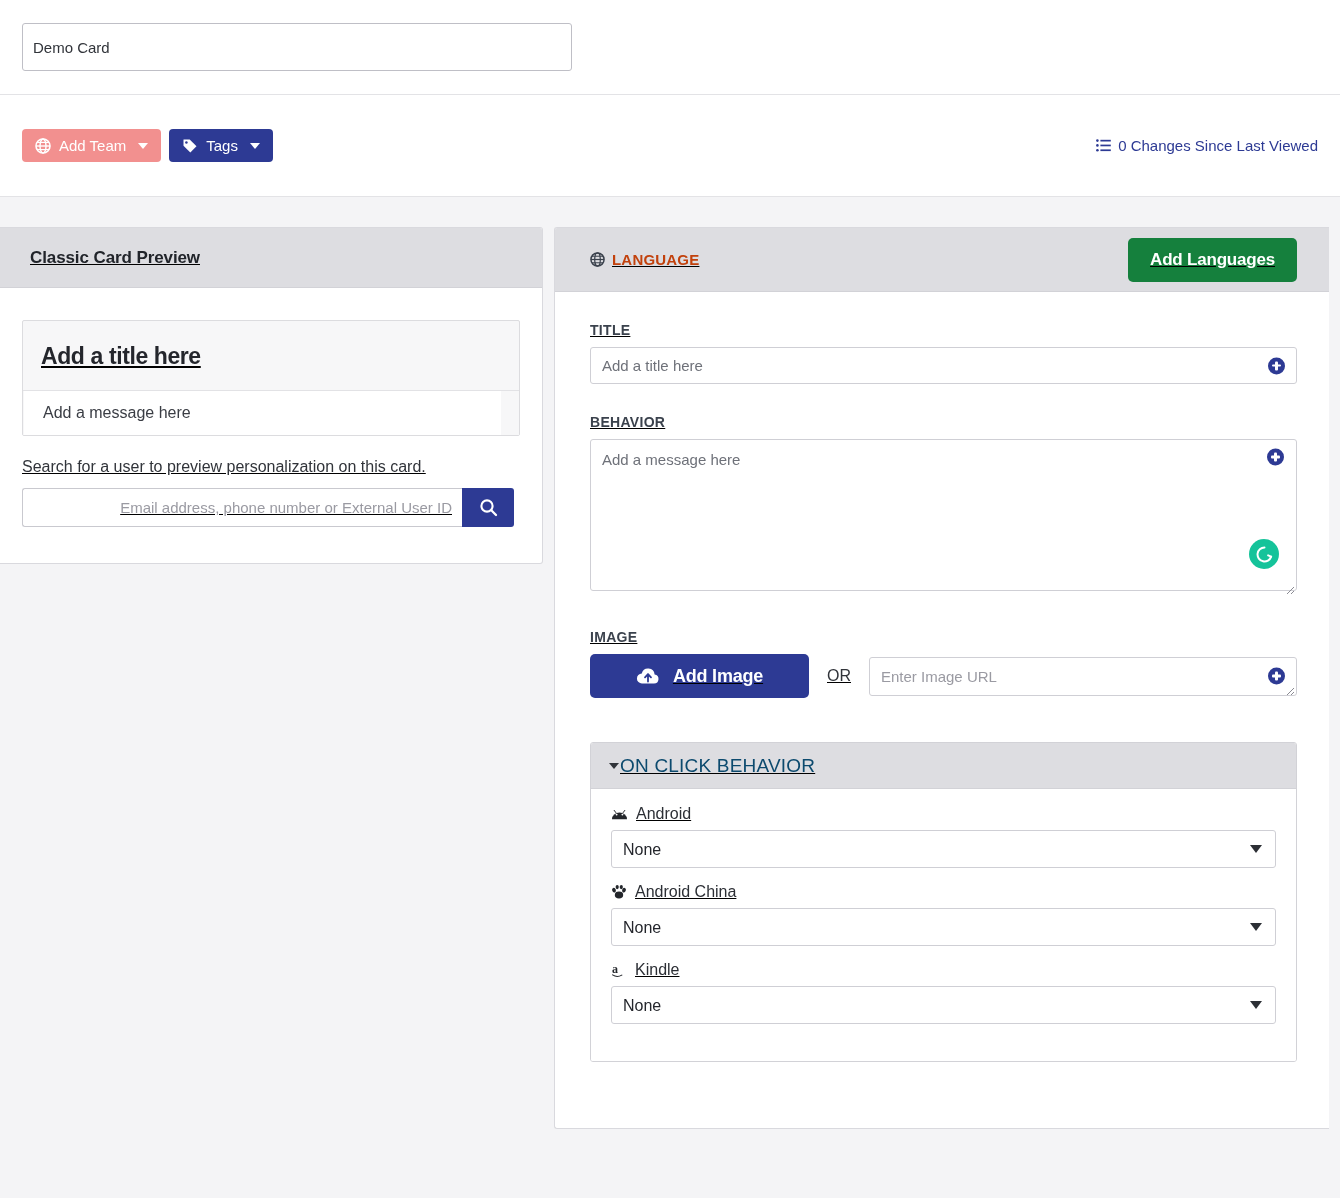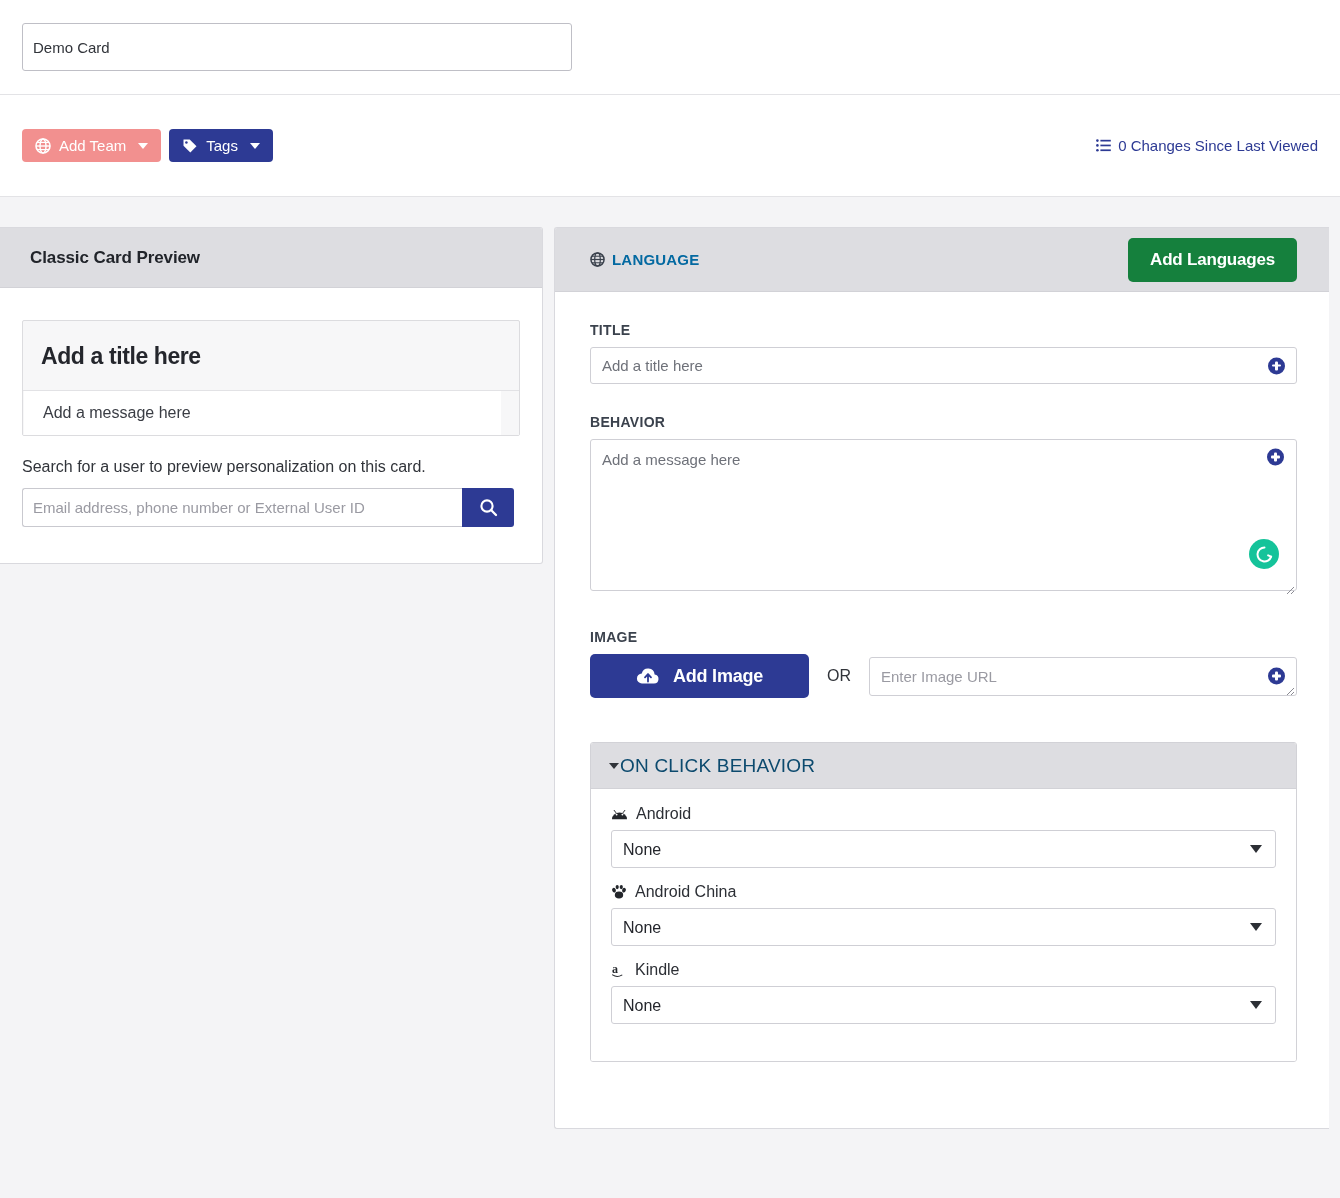--- a/index.html
+++ b/index.html
@@ -54,21 +54,21 @@
     width: 0; height: 0; margin-left: 4px;
     border-left: 5px solid transparent; border-right: 5px solid transparent;
     border-top: 6px solid #ffffff;
   }
   .changes-link {
     display: inline-flex; align-items: center; gap: 7px;
     color: #2d3a94; font-size: 15px; text-decoration: none; cursor: pointer;
   }
 
   
-  .content { display: flex; gap: 11px; padding: 30px 0 0 0; background: #f4f4f6; height: 932px; }
+  .content { display: flex; gap: 11px; padding: 30px 0 0 0; background: #f4f4f6; height: 932px; text-decoration: underline; }
 
   
   .left-panel {
     width: 543px; margin-left: 0;
     background: #ffffff;
     border: 1px solid #d9d9de; border-left: none;
     border-radius: 0 3px 3px 0;
     align-self: flex-start;
     overflow: hidden;
   }
@@ -95,21 +95,21 @@
     background: #ffffff;
     display: flex; align-items: center; padding-left: 19px;
     font-size: 16px; color: #3a3d44;
   }
   .helper-text { font-size: 16px; color: #31343a; margin-bottom: 12px; }
   .search-row { display: flex; align-items: stretch; }
   .search-input {
     width: 440px; height: 39px;
     border: 1px solid #c9c9cf; border-right: none; border-radius: 3px 0 0 3px;
     padding: 0 10px; font-size: 15px; outline: none;
-    font-family: "Liberation Sans", sans-serif; color: #404040; background: #fff;
+    font-family: "Liberation Sans", sans-serif; color: #404040; background: #fff; text-align: right;
   }
   .search-input::placeholder { color: #9a9aa2; }
   .search-btn {
     width: 52px; height: 39px; border: none; border-radius: 0 3px 3px 0;
     background: #2d3a94; cursor: pointer;
     display: flex; align-items: center; justify-content: center;
   }
 
   
   .right-panel {
@@ -121,21 +121,21 @@
     min-height: 902px;
     overflow: hidden;
   }
   .lang-head {
     background: #dddde1; height: 64px;
     display: flex; align-items: center; justify-content: space-between;
     padding: 0 32px 0 35px;
     border-bottom: 1px solid #d2d2d7;
   }
   .lang-head-left { display: flex; align-items: center; gap: 7px; }
-  .lang-label { font-size: 15px; font-weight: bold; color: #0369a1; letter-spacing: 0.2px; }
+  .lang-label { font-size: 15px; font-weight: bold; color: #c2410c; letter-spacing: 0.2px; }
   .add-lang-btn {
     background: #15803d; color: #fff; border: none; border-radius: 5px;
     height: 44px; padding: 0 22px; cursor: pointer;
     font-size: 17px; font-weight: bold; font-family: "Liberation Sans", sans-serif;
     letter-spacing: -0.2px;
   }
 
   .right-body { padding: 30px 32px 0 35px; }
   .field-label {
     font-size: 14px; font-weight: bold; color: #3b424d;

